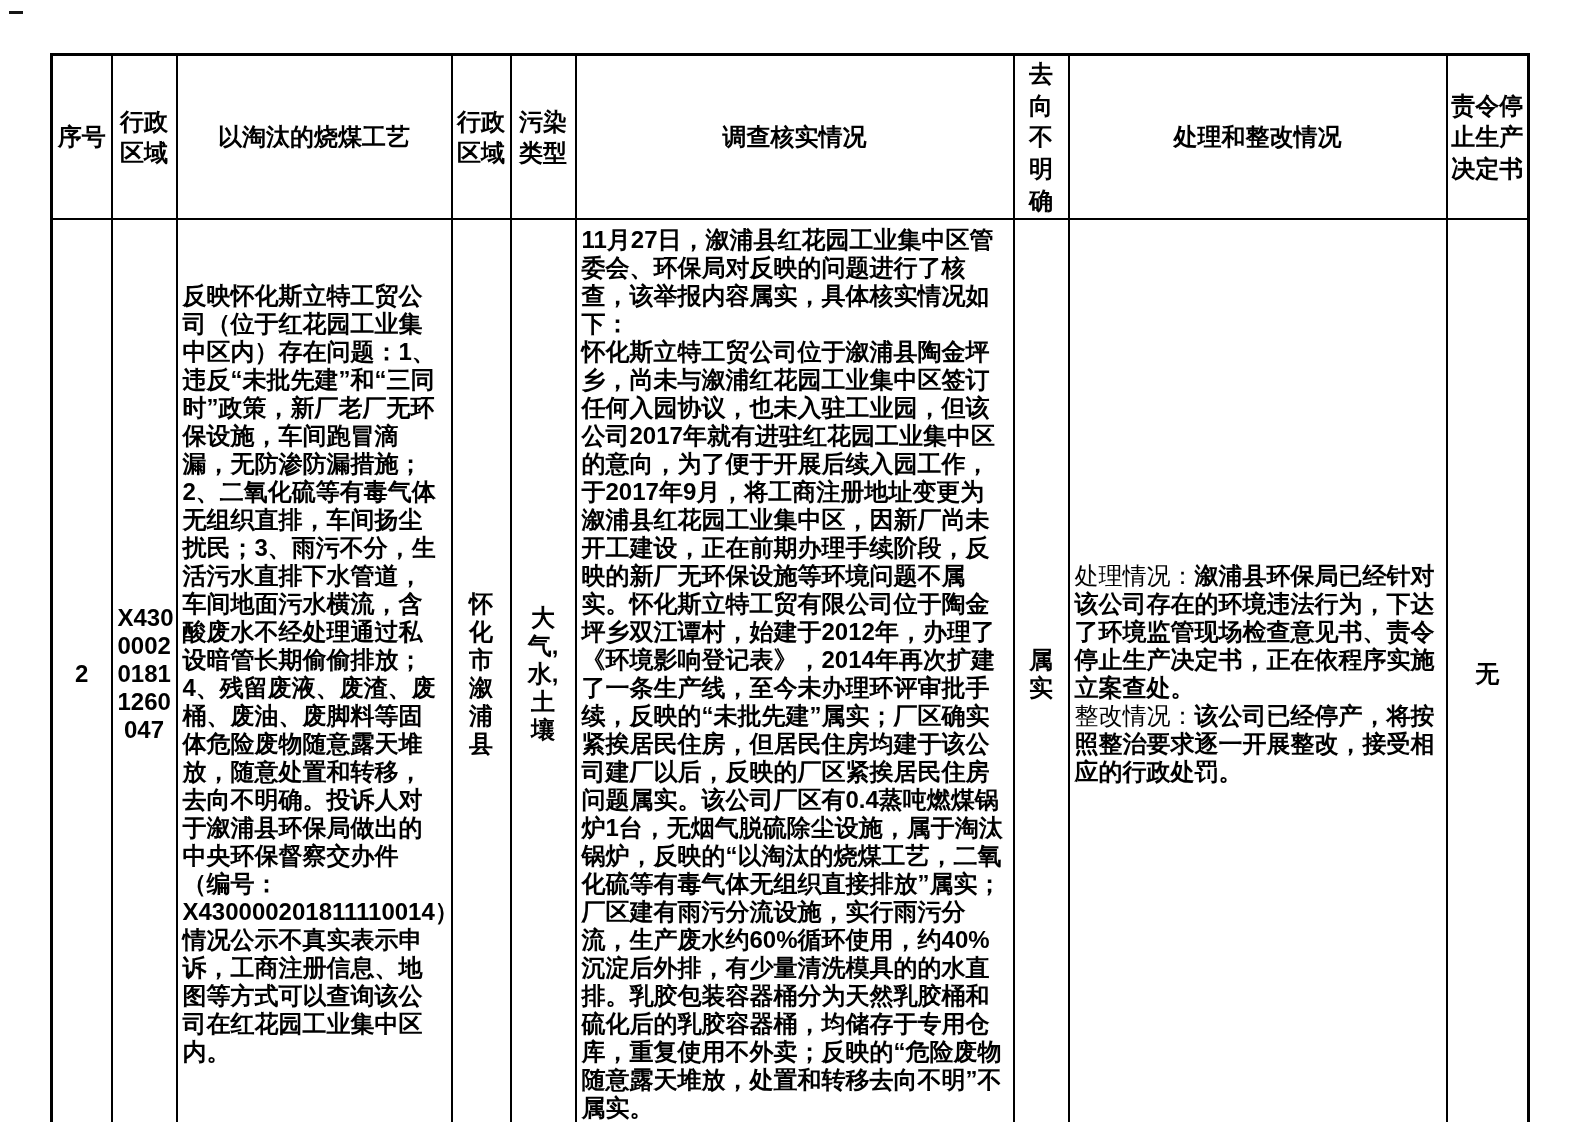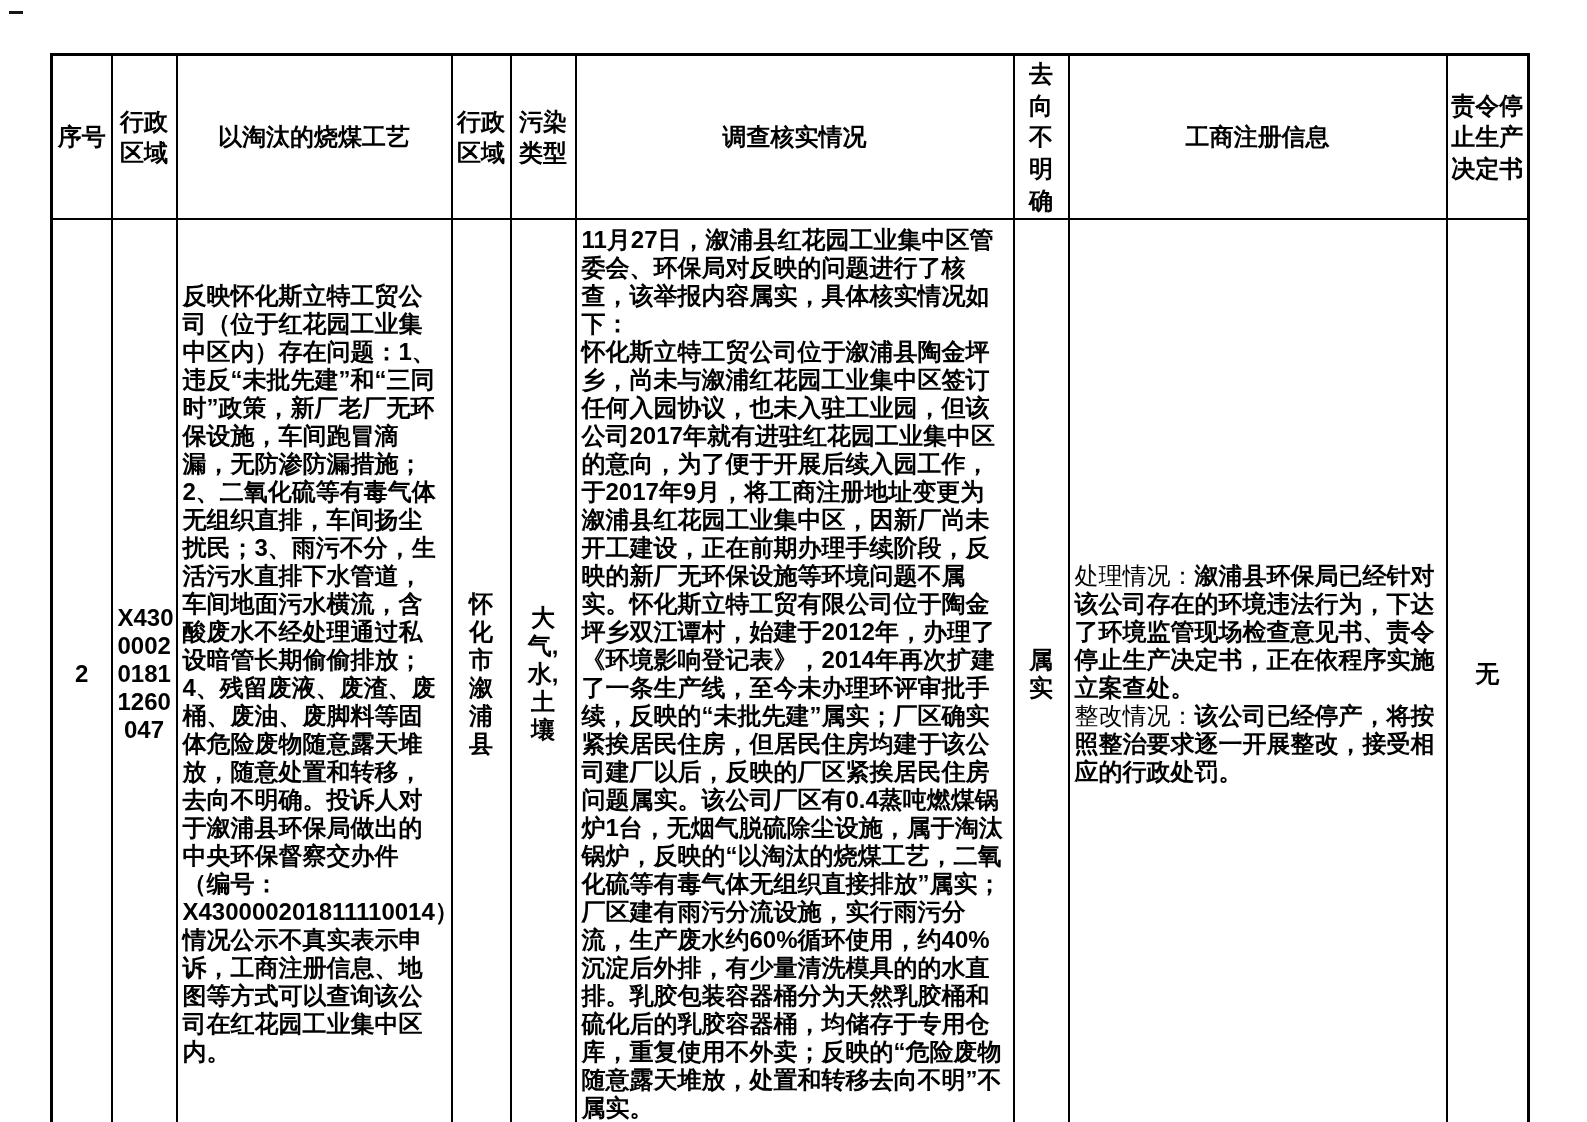--- a/index.html
+++ b/index.html
@@ -56,21 +56,21 @@
     </colgroup>
     <thead>
       <tr>
         <th>序号</th>
         <th>行政区域</th>
         <th>以淘汰的烧煤工艺</th>
         <th>行政区域</th>
         <th>污染类型</th>
         <th>调查核实情况</th>
         <th>去向不明确</th>
-        <th>工商注册信息</th>
+        <th>处理和整改情况</th>
         <th>责令停止生产决定书</th>
       </tr>
     </thead>
     <tbody>
       <tr>
         <td class="c-center">2</td>
         <td class="c-center pre">X430
 0002
 0181
 1260

